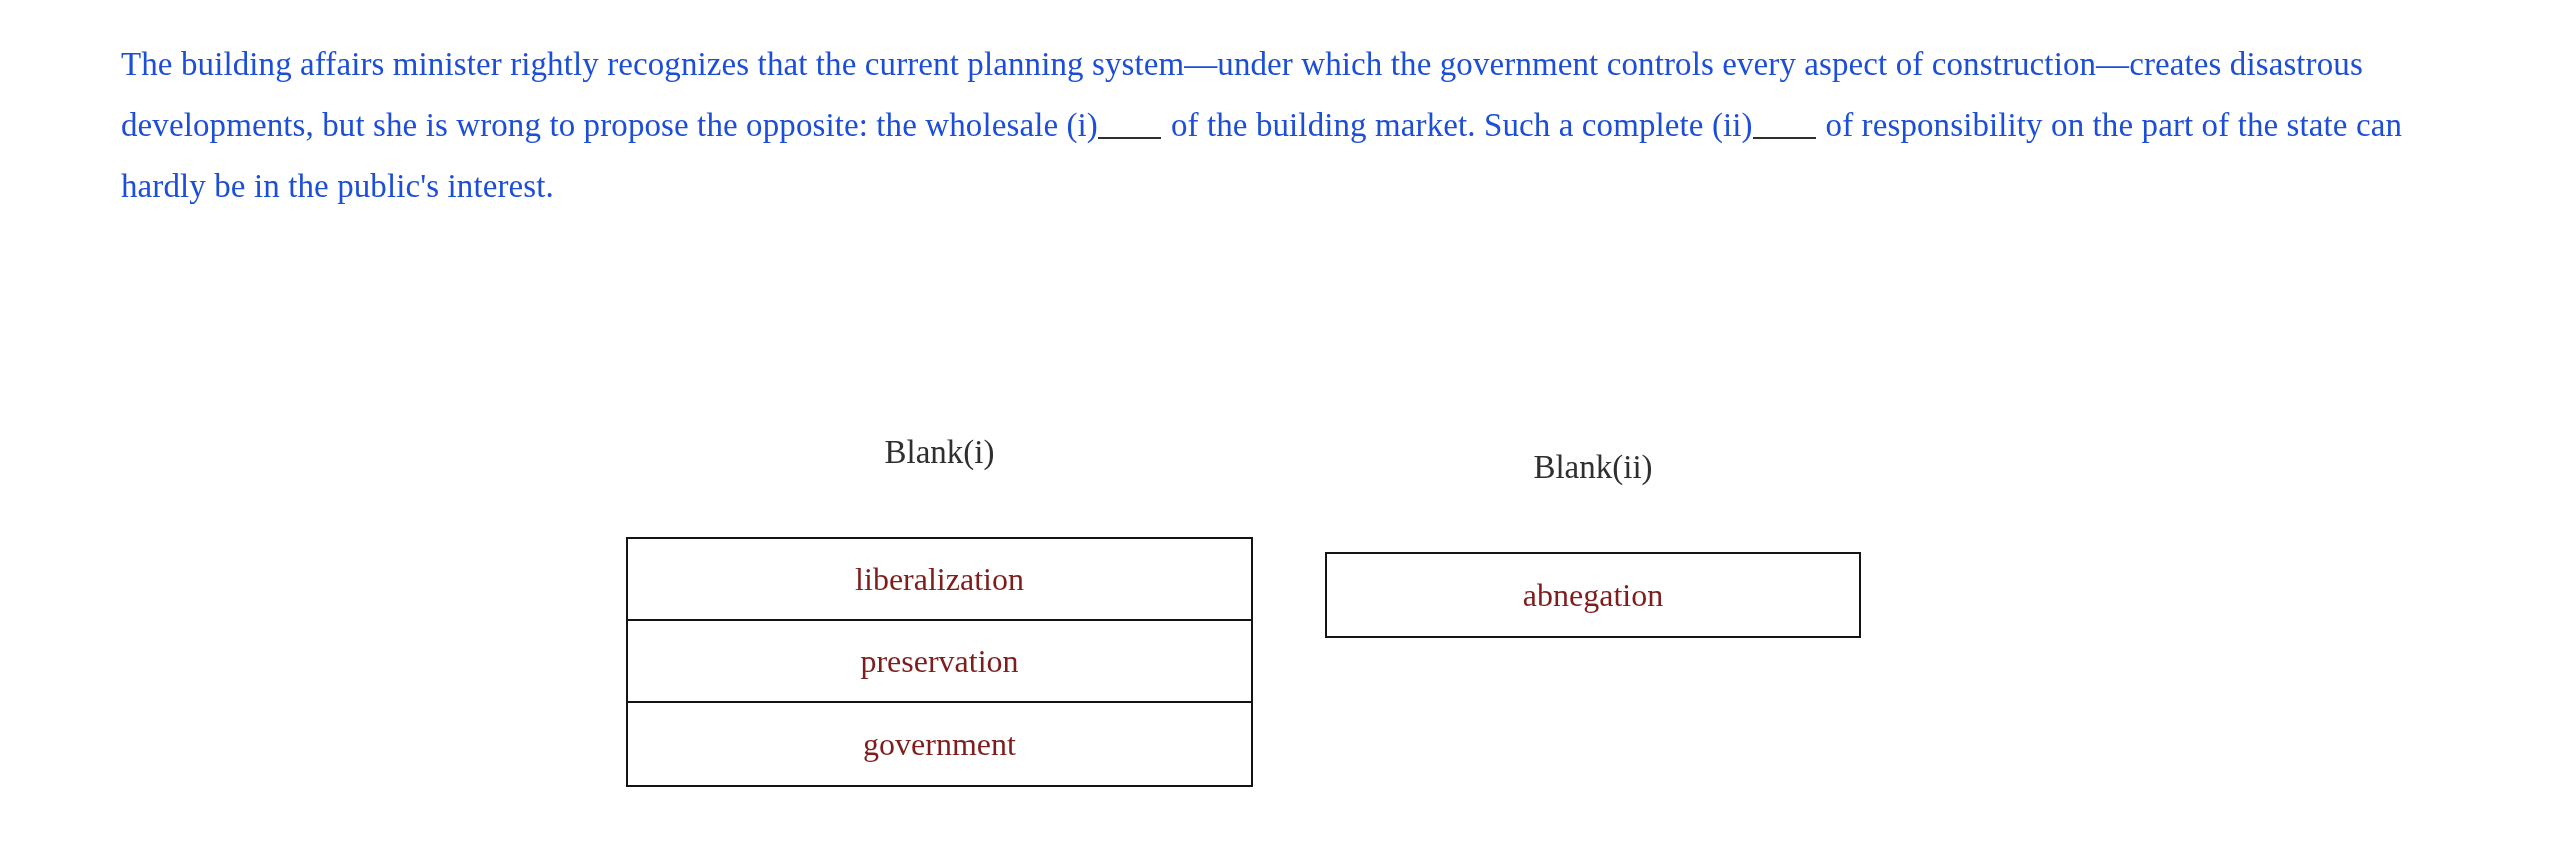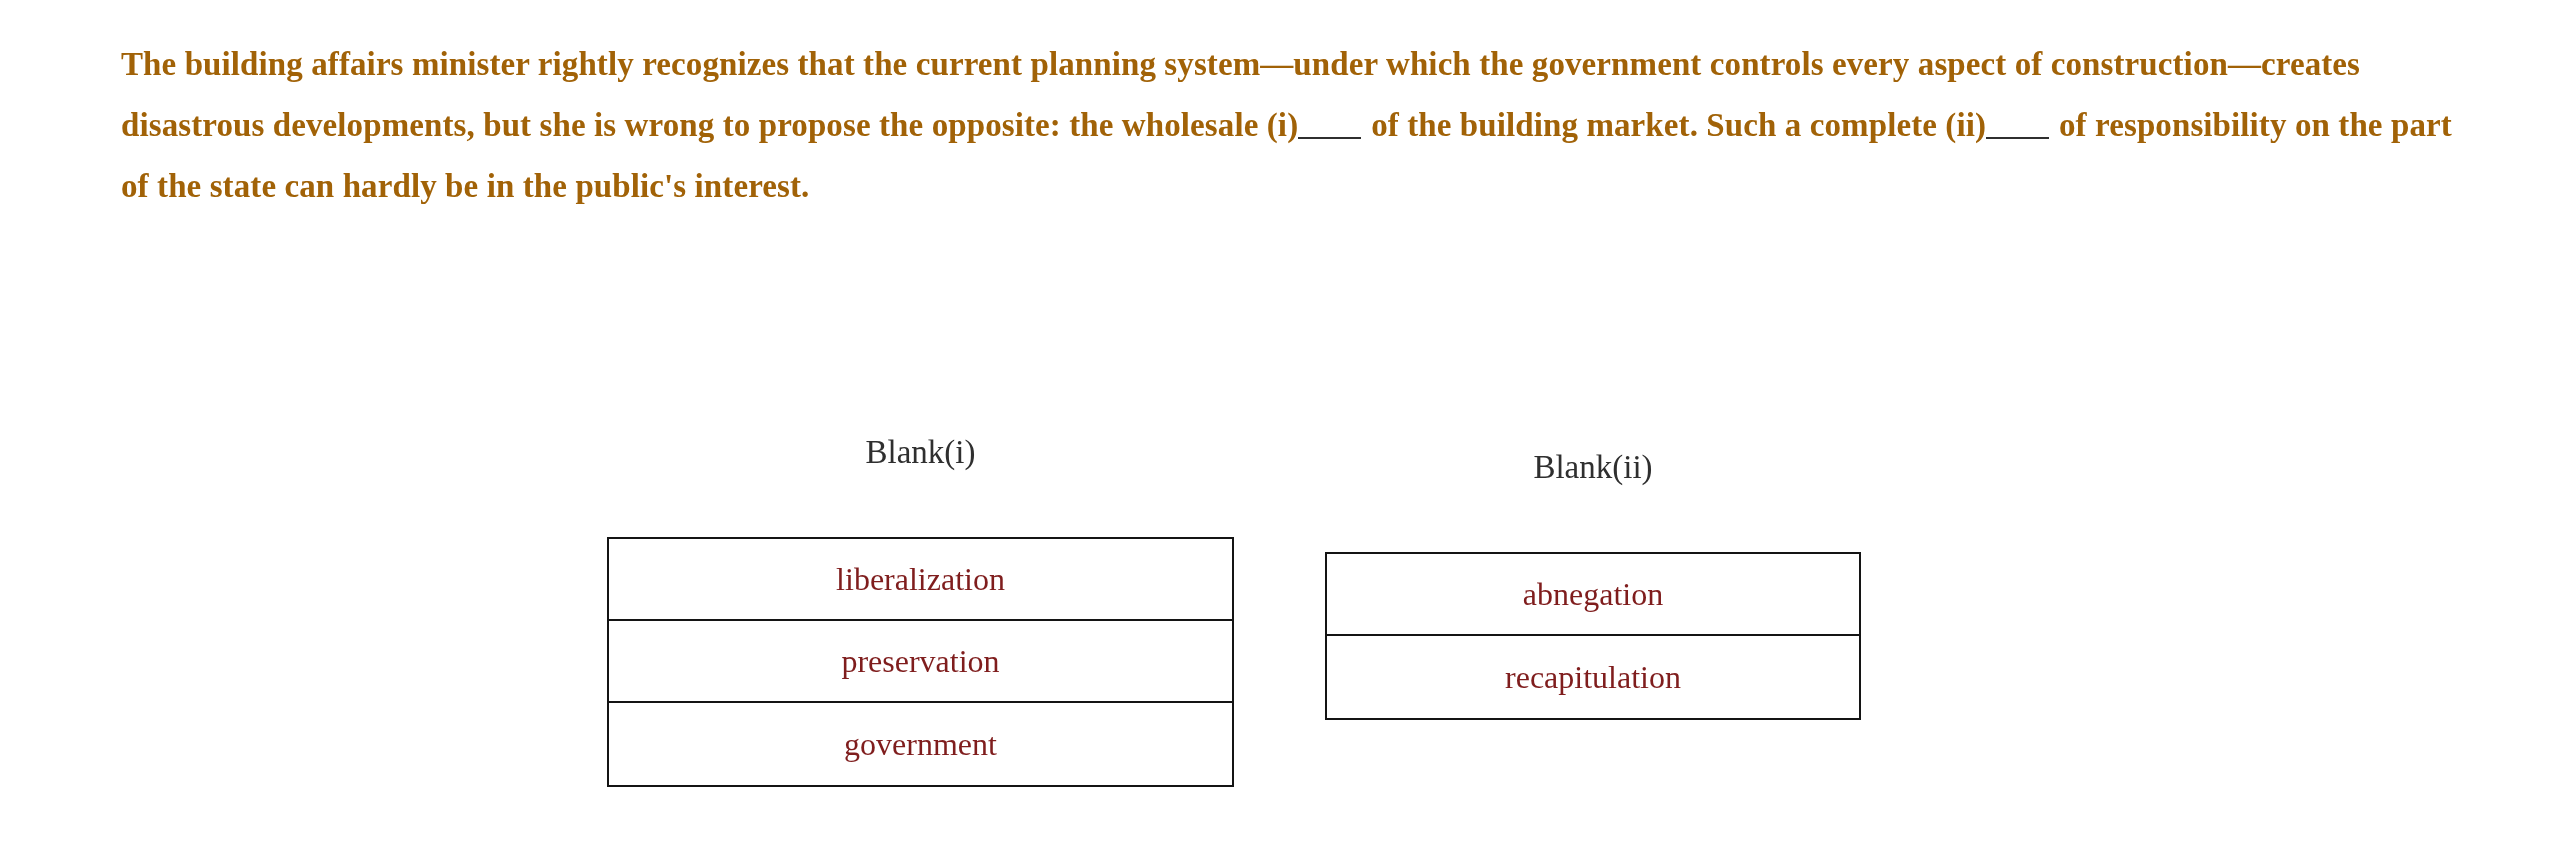--- a/index.html
+++ b/index.html
@@ -24,24 +24,23 @@
   }
 
   
   .passage {
     position: absolute;
     left: 121px;
     top: 34px;
     width: 2343px;
     font-size: 33px;
     line-height: 61px;
-    color: #a16207;
+    color: #1d4ed8;
     text-align: left;
     letter-spacing: 0.1px;
-    font-weight: bold;
   }
   .blank-line {
     display: inline-block;
     border-bottom: 2.4px solid #2f2f2f;
     width: 63px;
     vertical-align: -3.2px;
     margin: 0 1.6px 0 0;
   }
 
   
@@ -50,21 +49,21 @@
     left: 0;
     top: 0;
     width: 2576px;
     height: 844px;
     pointer-events: none;
   }
   .choice-group {
     position: absolute;
     pointer-events: auto;
   }
-  .choice-group.group-i  { left: 607px;  top: 433px; width: 627px; }
+  .choice-group.group-i  { left: 626px;  top: 433px; width: 627px; }
   .choice-group.group-ii { left: 1325px; top: 448px; width: 536px; }
 
   .group-header {
     text-align: center;
     font-size: 33px;
     line-height: 39px;
     color: #2f2f2f;
     margin-bottom: 65px;
     white-space: nowrap;
   }
@@ -122,21 +121,18 @@
         </div>
       </div>
     </div>
 
     <div class="choice-group group-ii">
       <div class="group-header">Blank(ii)</div>
       <div class="choice-table">
         <div class="choice-row">
           <span class="choice-label">abnegation</span>
         </div>
-        <div class="choice-row">
-          <span class="choice-label">recapitulation</span>
-        </div>
       </div>
     </div>
 
   </div>
 </div>
 
 
 </body></html>

